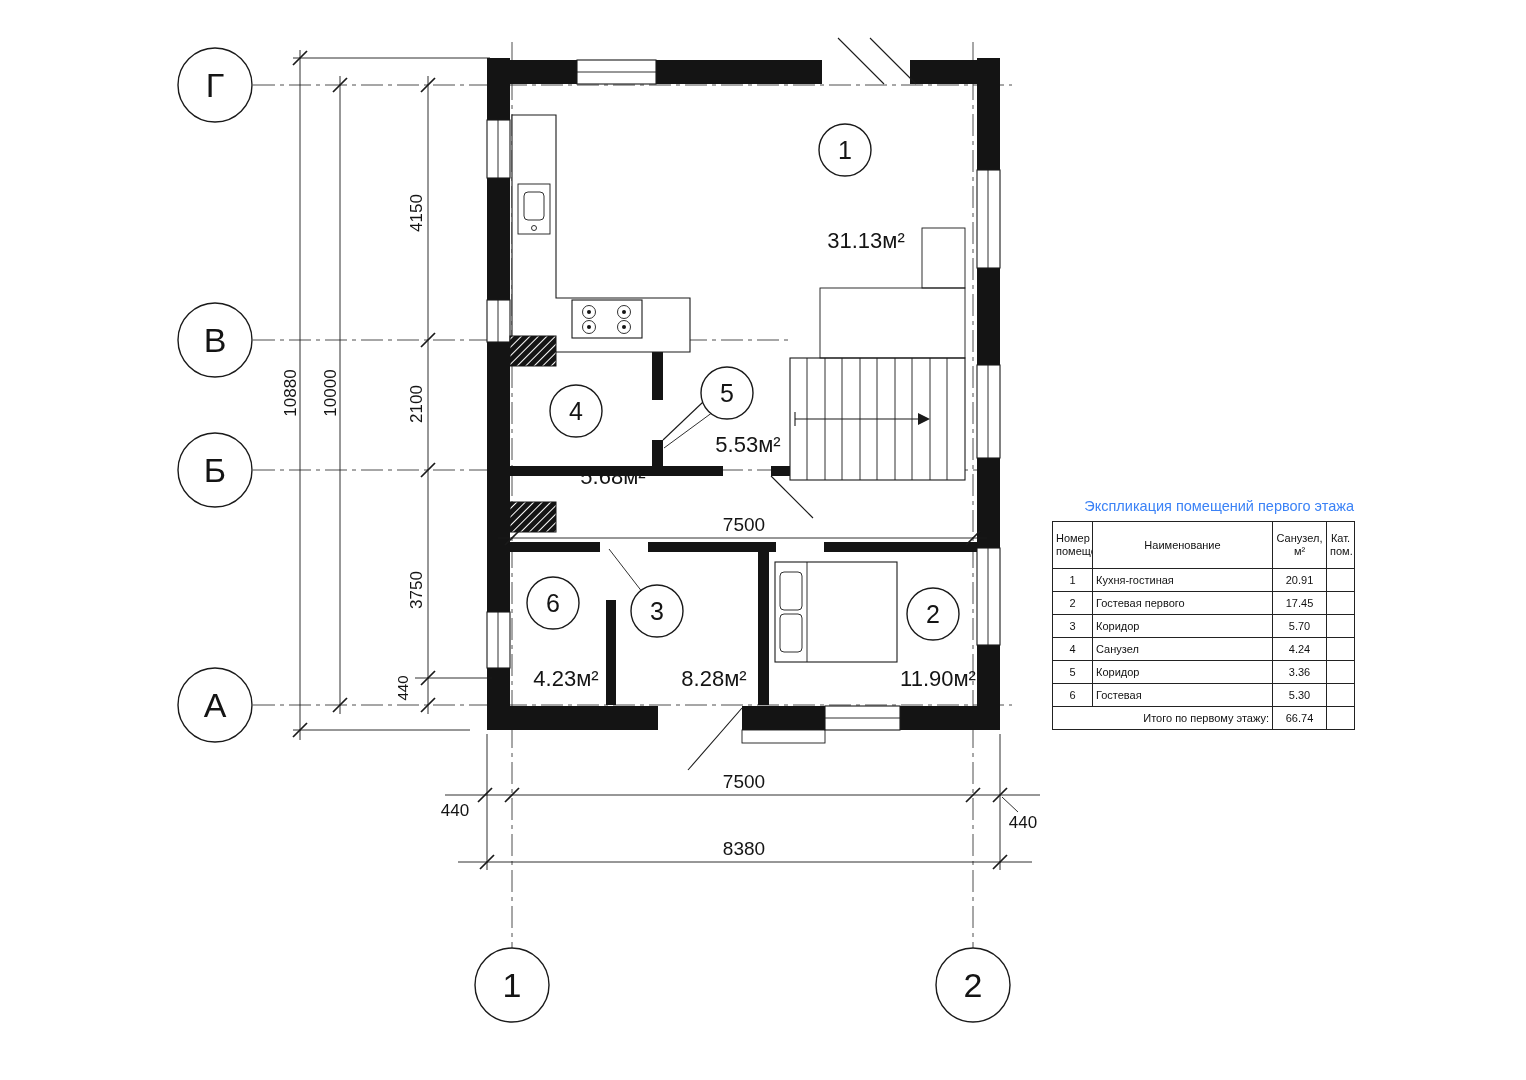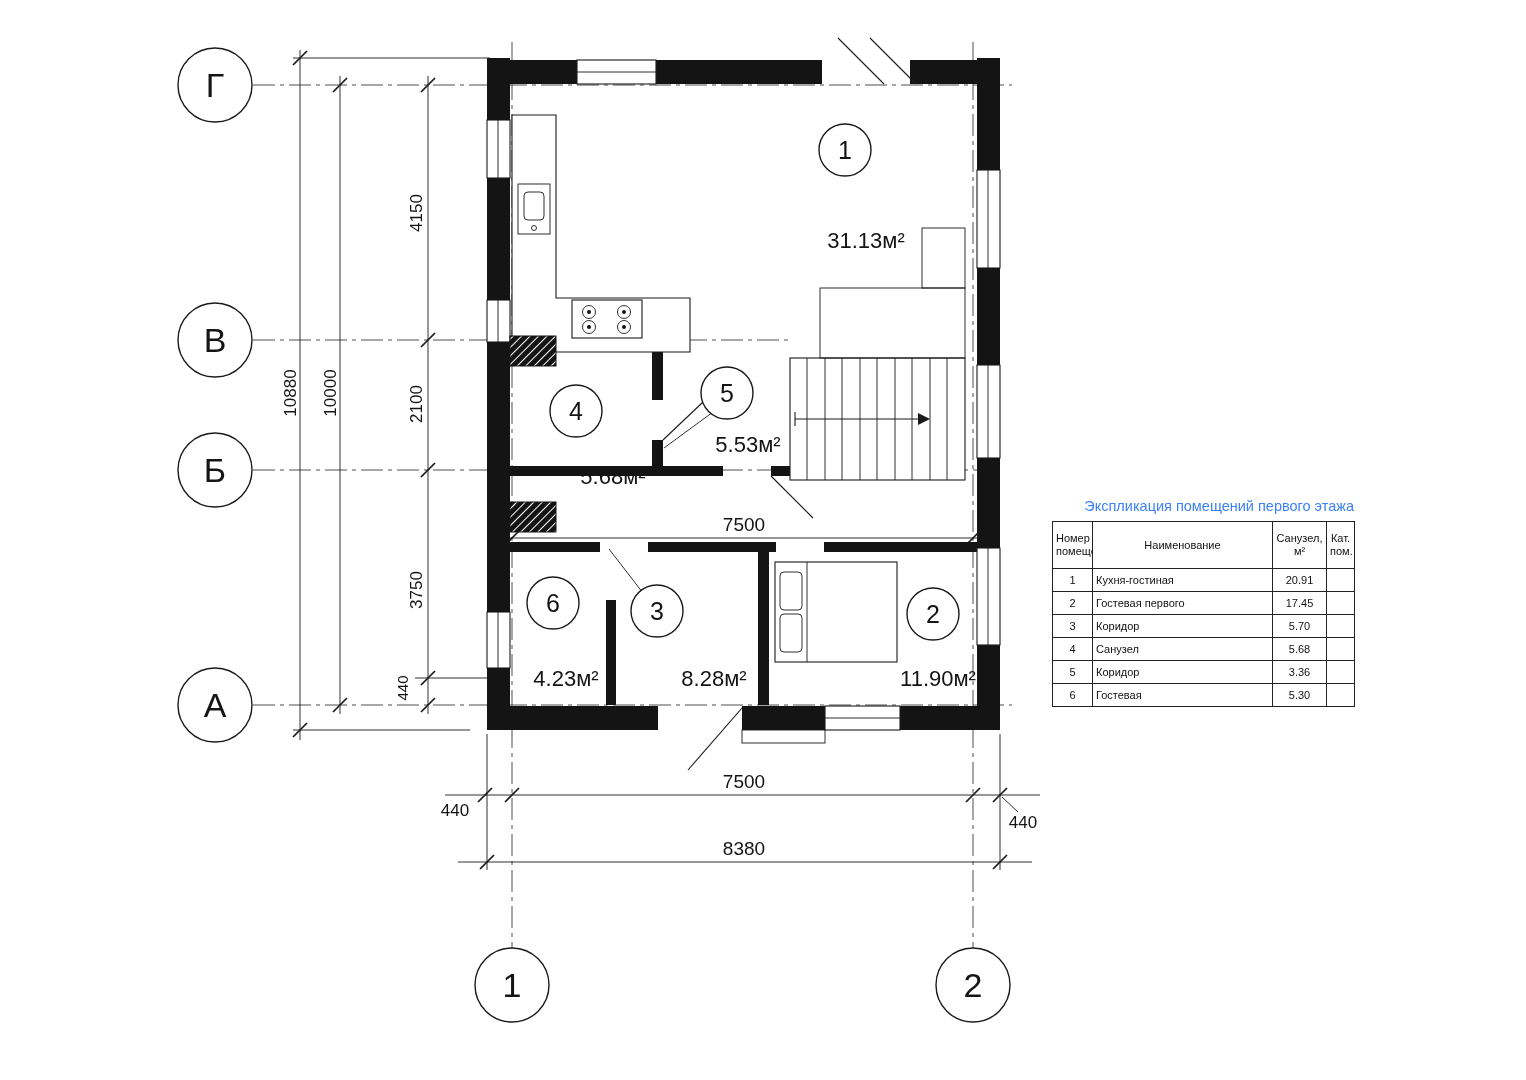--- a/index.html
+++ b/index.html
@@ -317,32 +317,37 @@
       </tr>
       <tr>
         <td class="c">3</td>
         <td>Коридор</td>
         <td class="c">5.70</td>
         <td></td>
       </tr>
       <tr>
         <td class="c">4</td>
         <td>Санузел</td>
-        <td class="c">5.68</td>
+        <td class="c">4.24</td>
         <td></td>
       </tr>
       <tr>
         <td class="c">5</td>
         <td>Коридор</td>
         <td class="c">3.36</td>
         <td></td>
       </tr>
       <tr>
         <td class="c">6</td>
         <td>Гостевая</td>
         <td class="c">5.30</td>
         <td></td>
       </tr>
+      <tr>
+        <td colspan="2" class="total-label">Итого по первому этажу:</td>
+        <td class="c">66.74</td>
+        <td></td>
+      </tr>
     </tbody>
   </table>
 </div>
 
 </div>
 
 </body></html>

